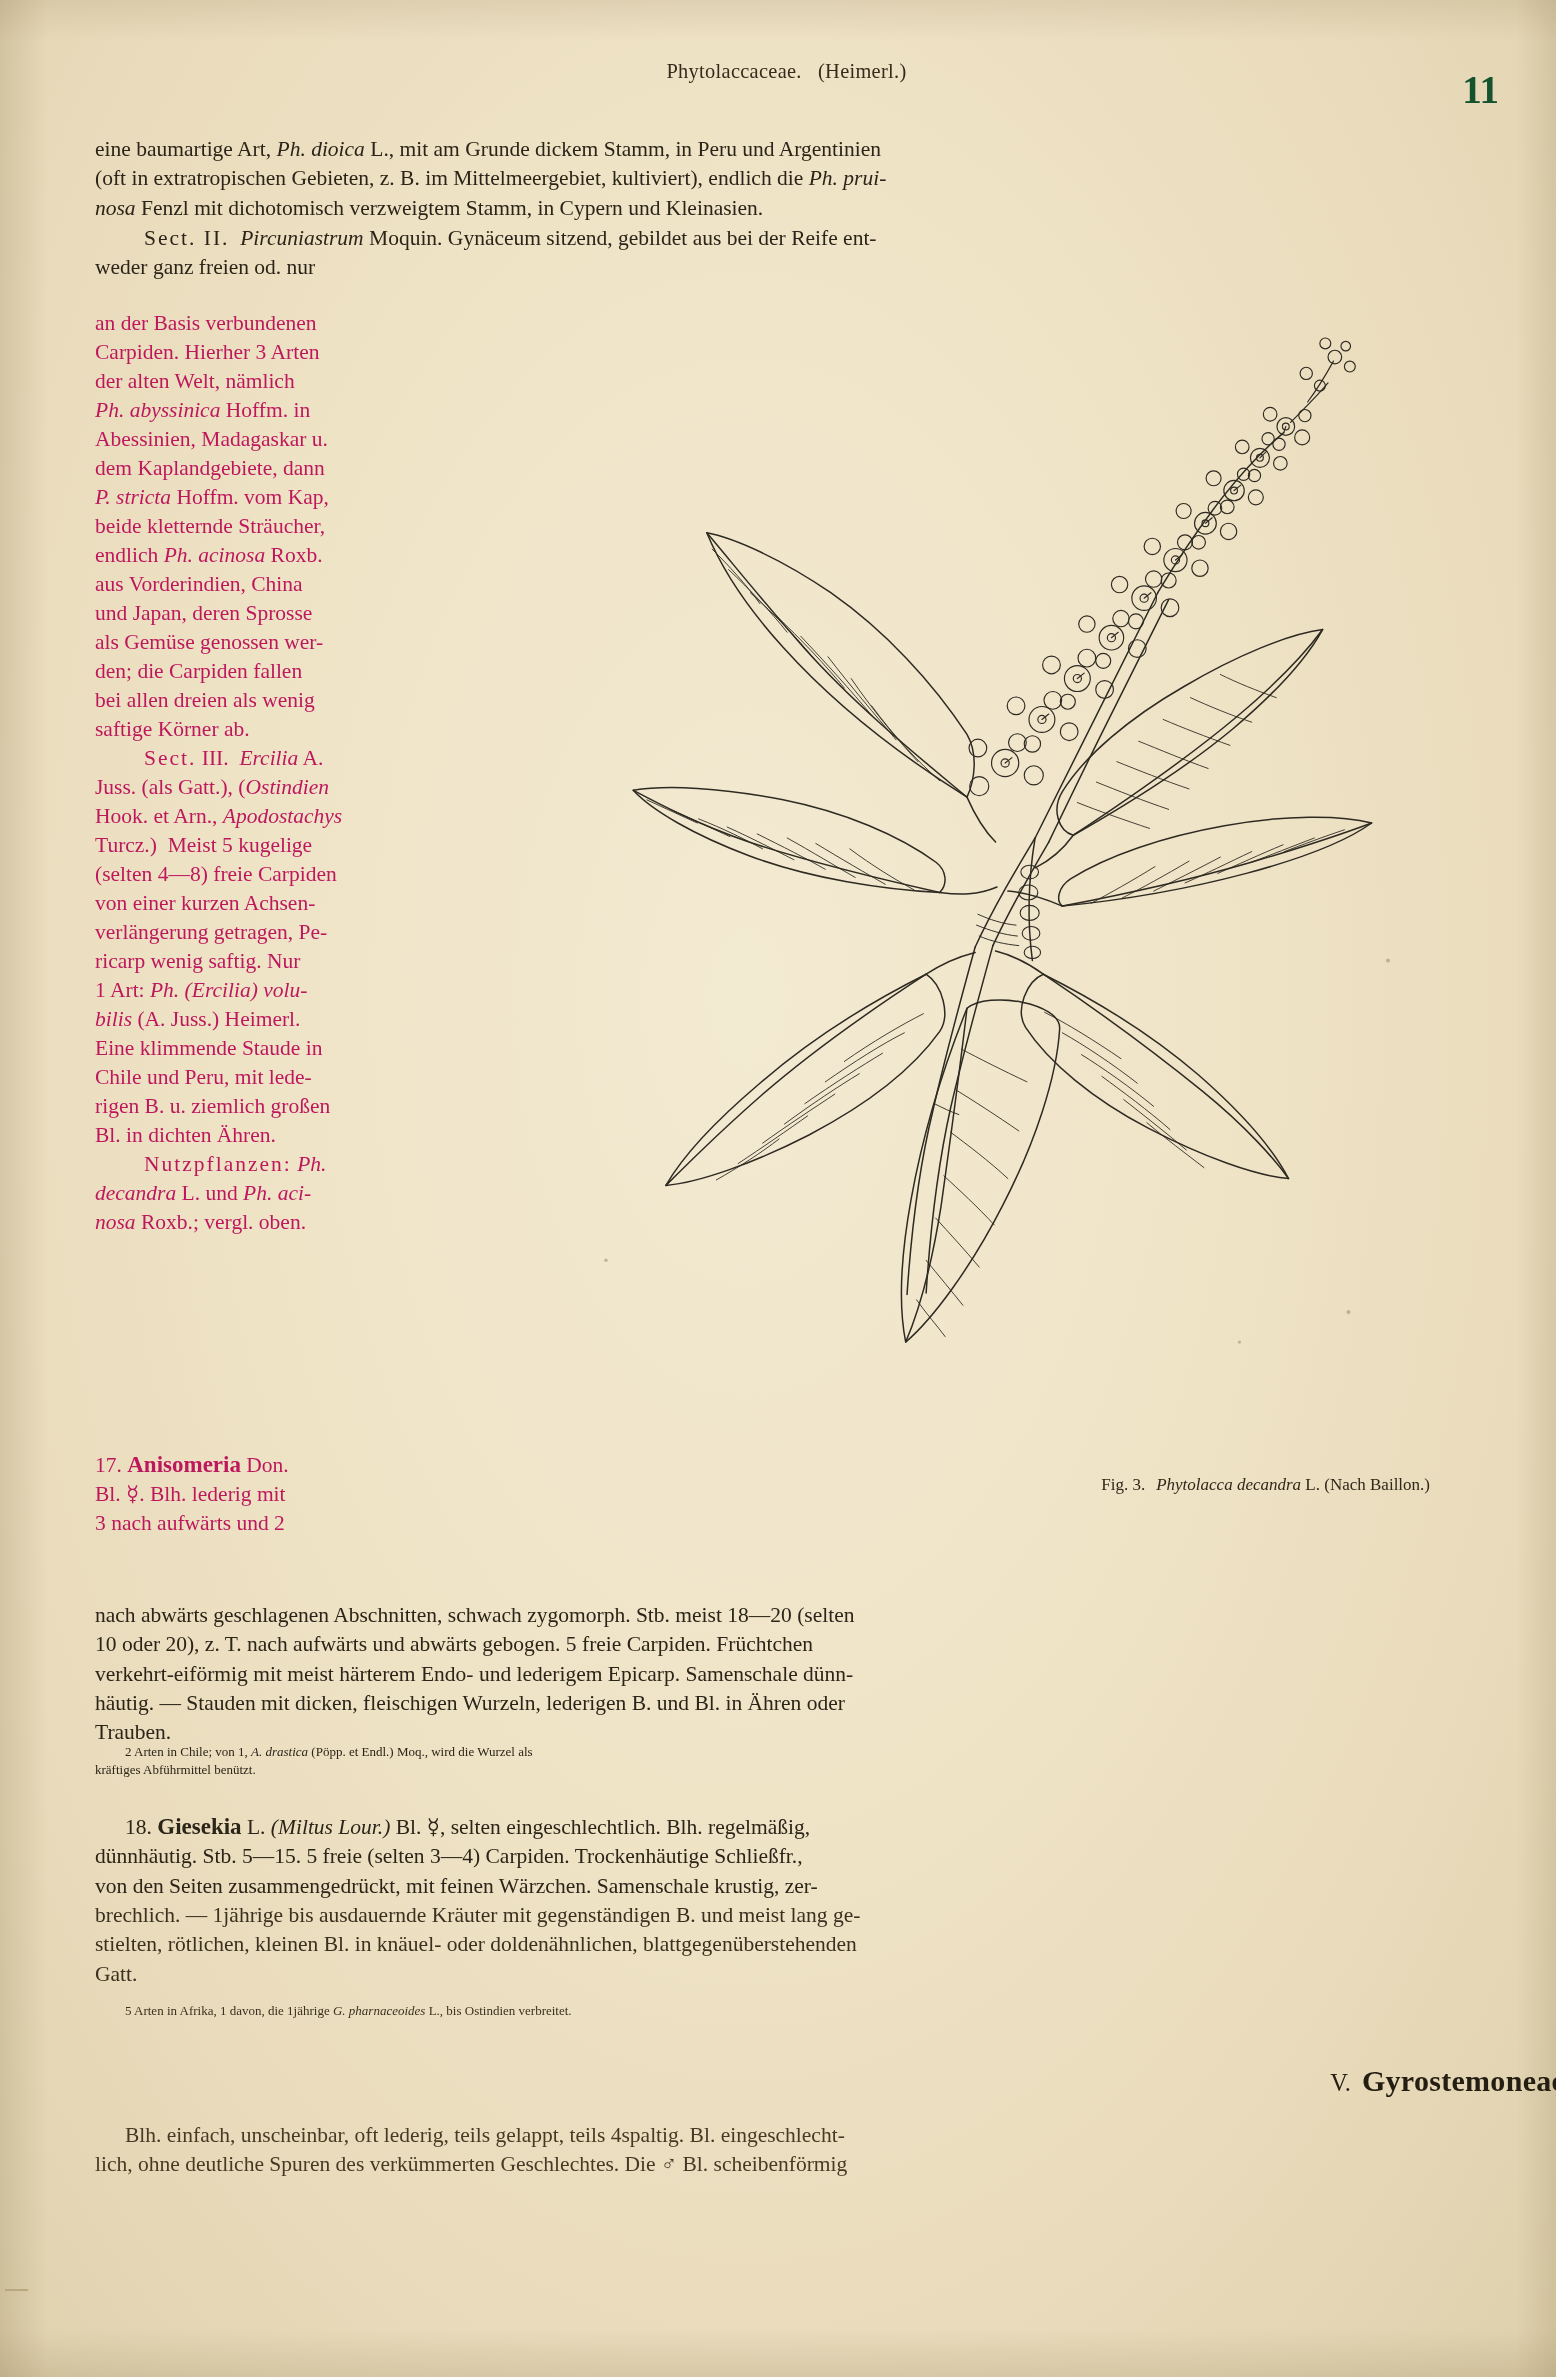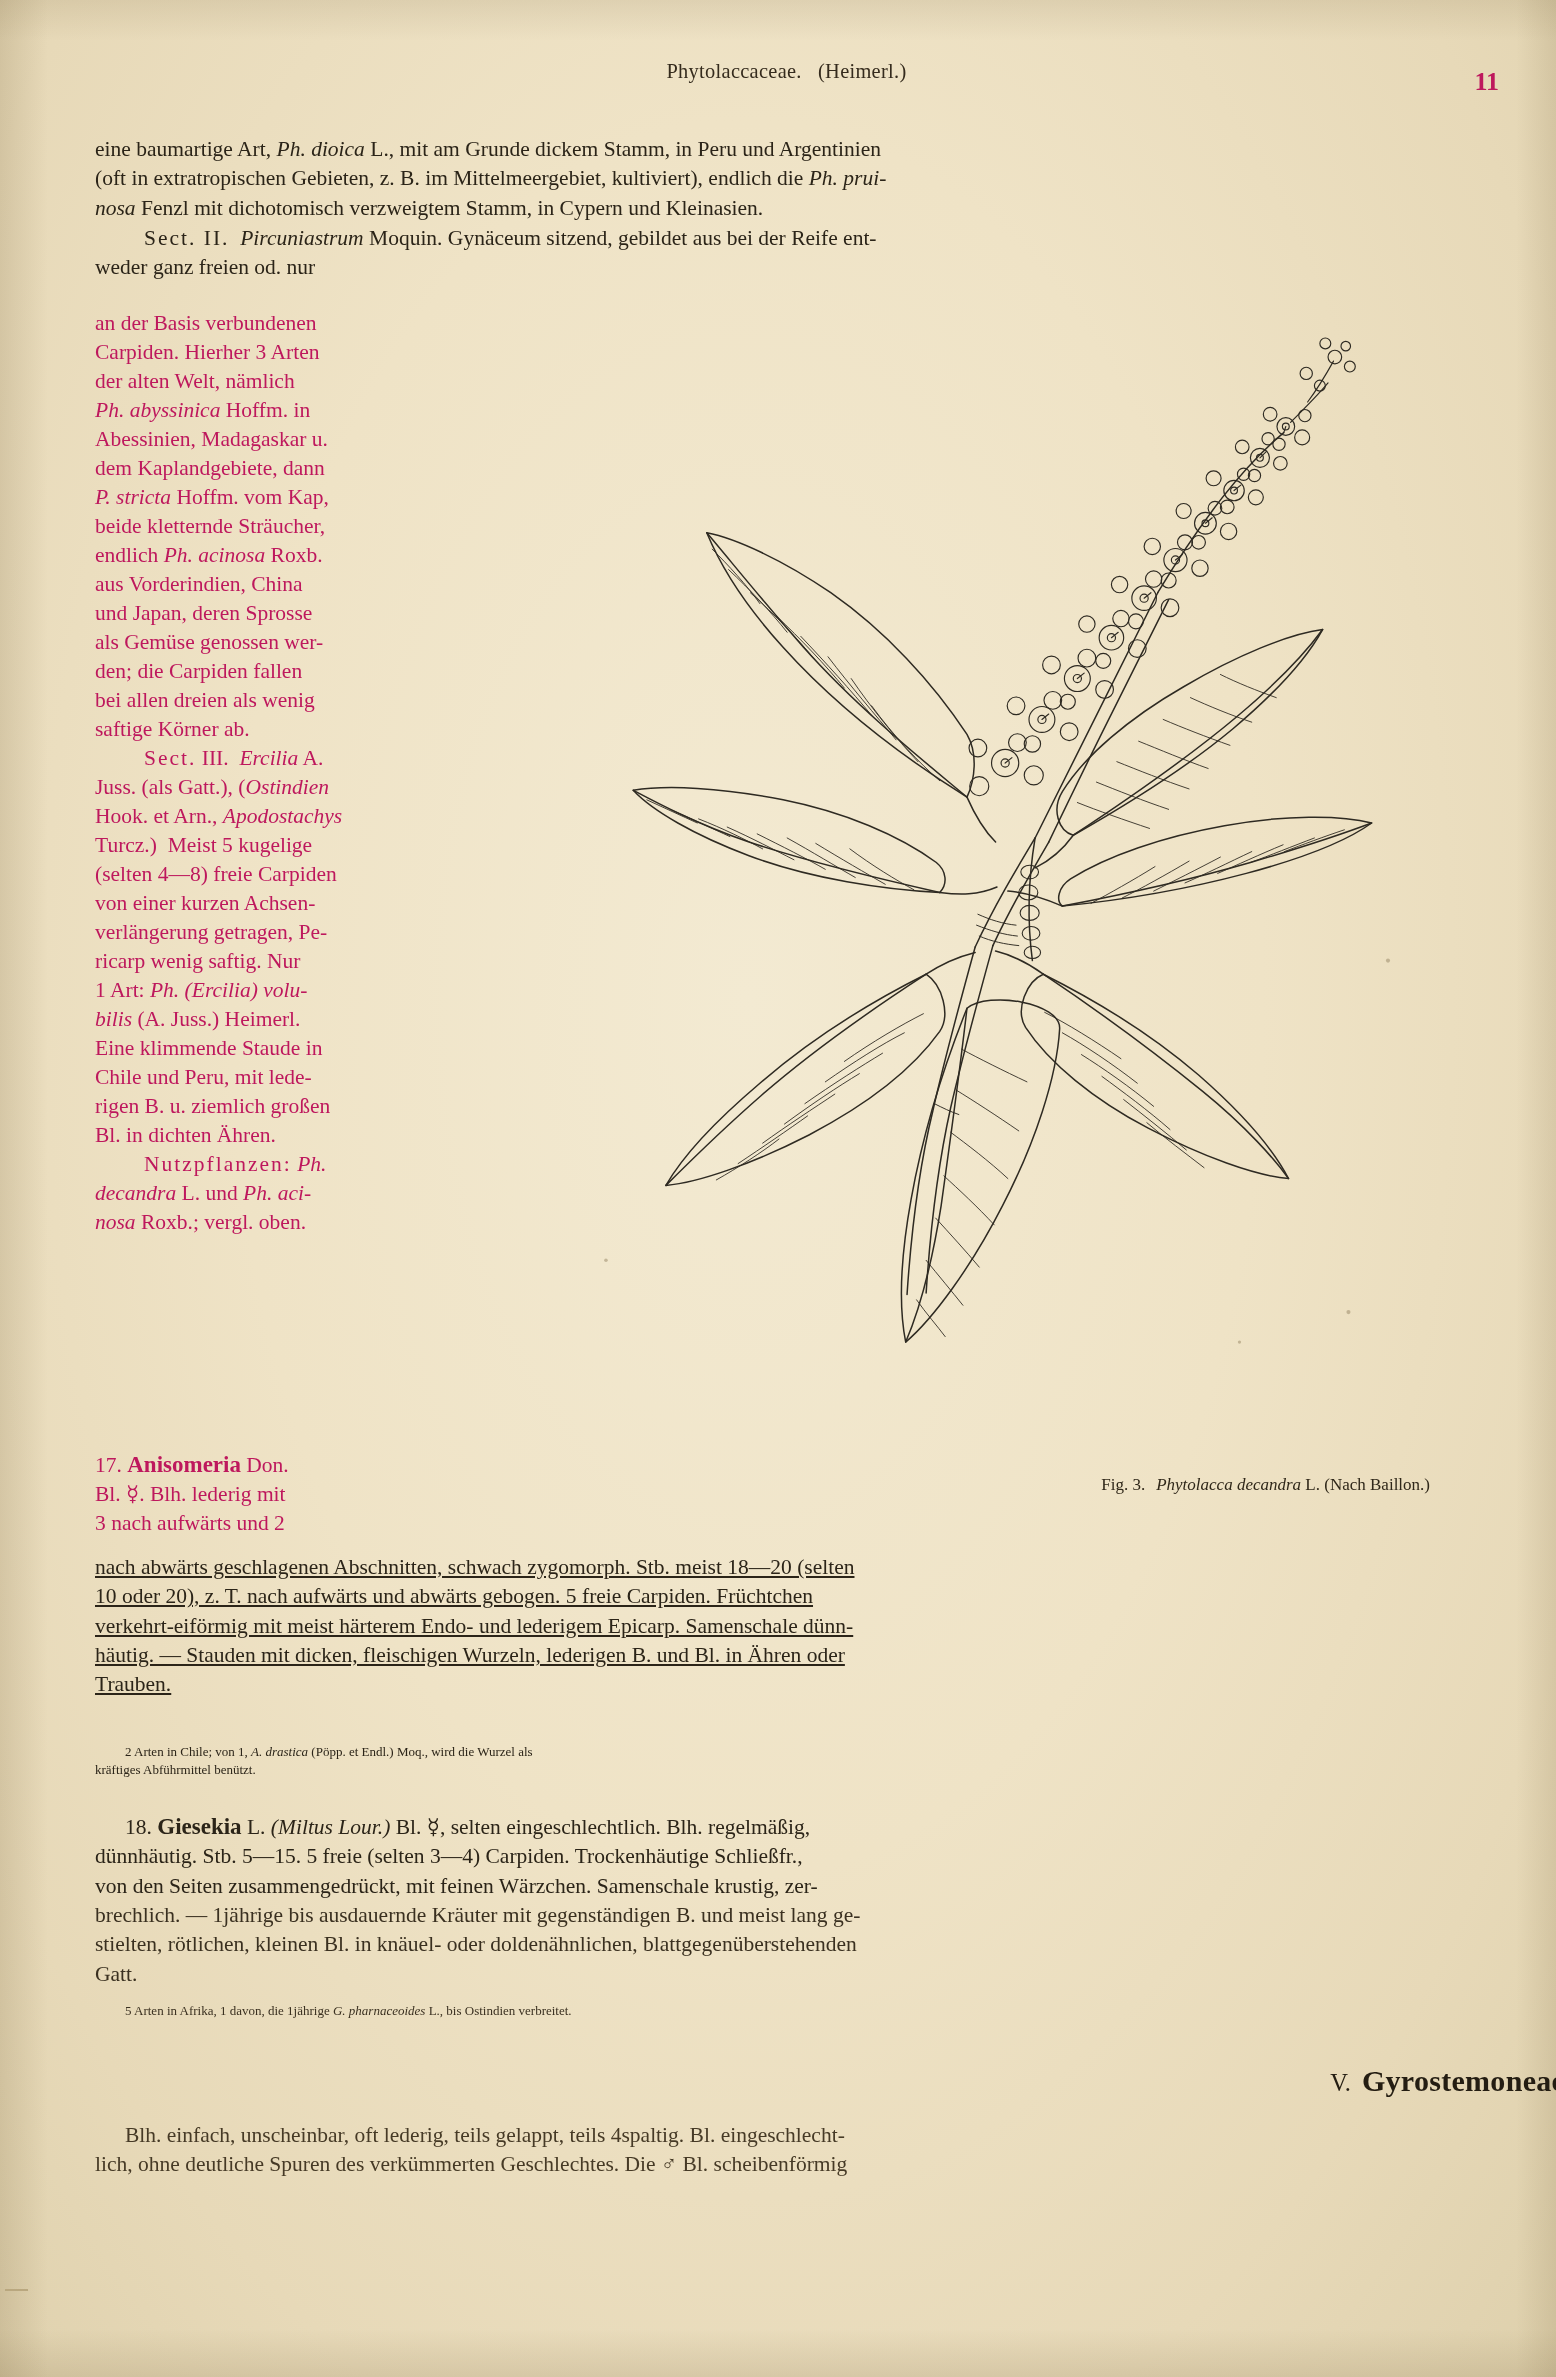--- a/index.html
+++ b/index.html
@@ -49,23 +49,23 @@
     text-align: center;
     font-size: 20.4px;
     letter-spacing: 0.3px;
     color: #352b1d;
   }
   .runhead .sp { display:inline-block; width: 16.3px; }
   .pagenum {
     position: absolute;
     right: 74px;
     top: 67px;
-    font-size: 26px;
+    font-size: 39px;
     font-weight: bold;
-    color: #be185d;
+    color: #14532d;
   }
 
   
   .col-full {
     position: absolute;
     left: 95px;
     width: 1362px;
     font-size: 21.5px;
     line-height: 1.30;
     text-align: justify;
@@ -453,21 +453,21 @@
   <div class="col-narrow" style="top:1450px;">
     <div class="para">
       <span>17.</span>
       <span class="nm">Anisomeria</span>
       <span>Don.</span>
     </div>
     <div class="para">Bl. ☿.  Blh. lederig mit</div>
     <div class="para">3 nach aufwärts und 2</div>
   </div>
 
-  <div class="col-full" style="top:1554px;text-decoration:underline;">
+  <div class="col-full" style="top:1602px;">
     <div class="para">nach abwärts geschlagenen Abschnitten, schwach zygomorph.  Stb. meist 18—20 (selten</div>
     <div class="para">10 oder 20), z. T. nach aufwärts und abwärts gebogen.  5 freie Carpiden.  Früchtchen</div>
     <div class="para">verkehrt-eiförmig mit meist härterem Endo- und lederigem Epicarp.  Samenschale dünn-</div>
     <div class="para">häutig. — Stauden mit dicken, fleischigen Wurzeln, lederigen B. und Bl. in Ähren oder</div>
     <div class="para">Trauben.</div>
   </div>
 
   <div class="col-full small" style="top:1744px;">
     <div class="para ind1">2 Arten in Chile; von 1, <i>A. drastica</i> (Pöpp. et Endl.) Moq., wird die Wurzel als</div>
     <div class="para">kräftiges Abführmittel benützt.</div>

